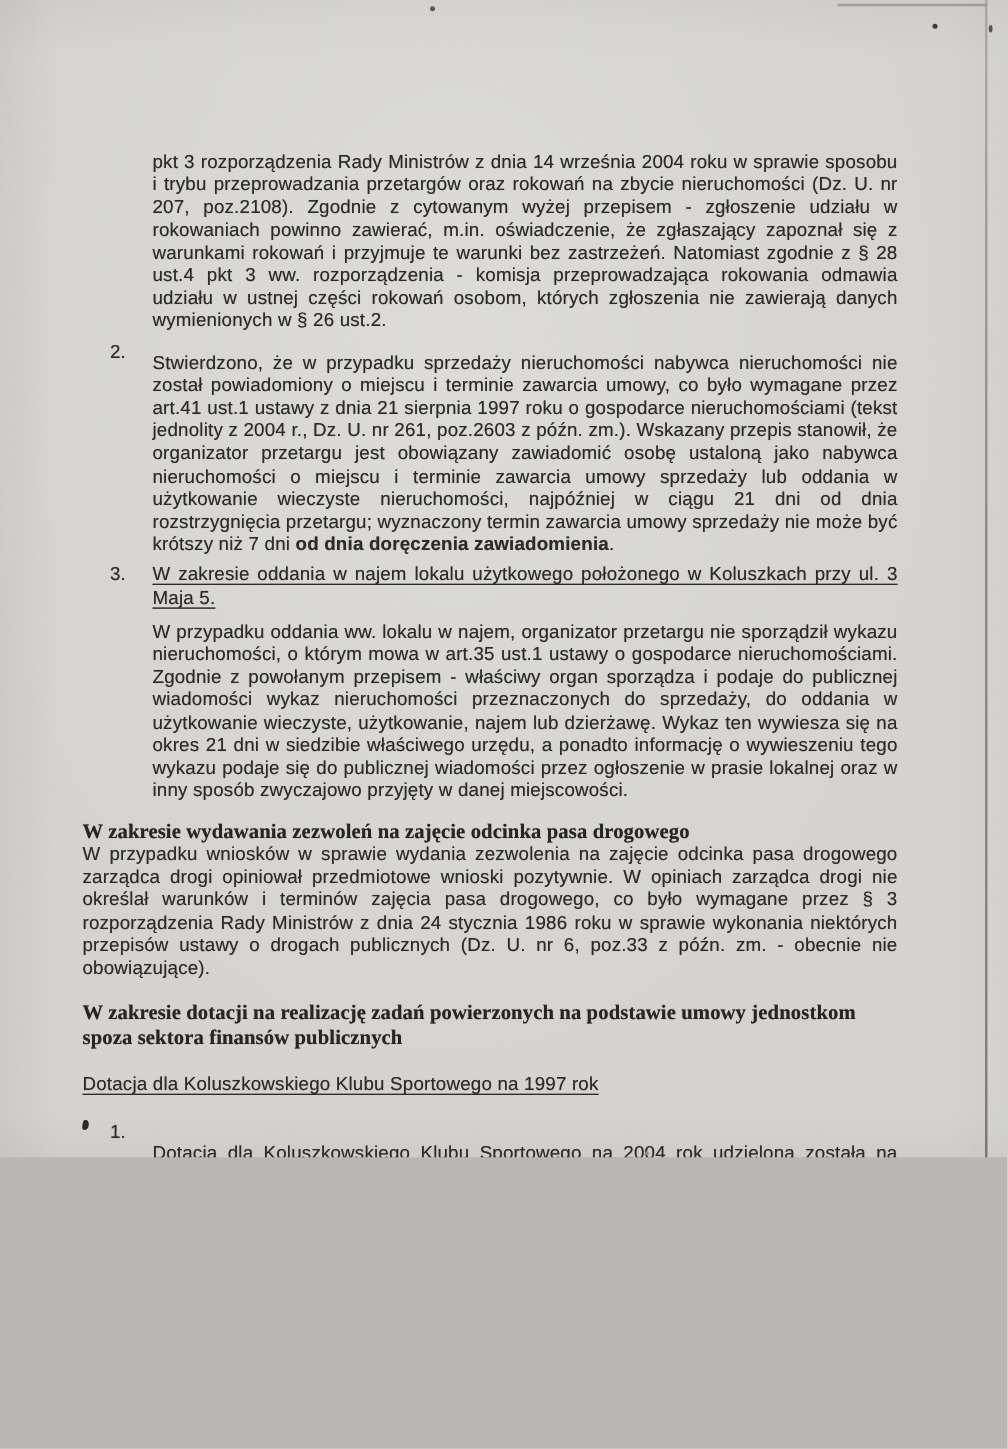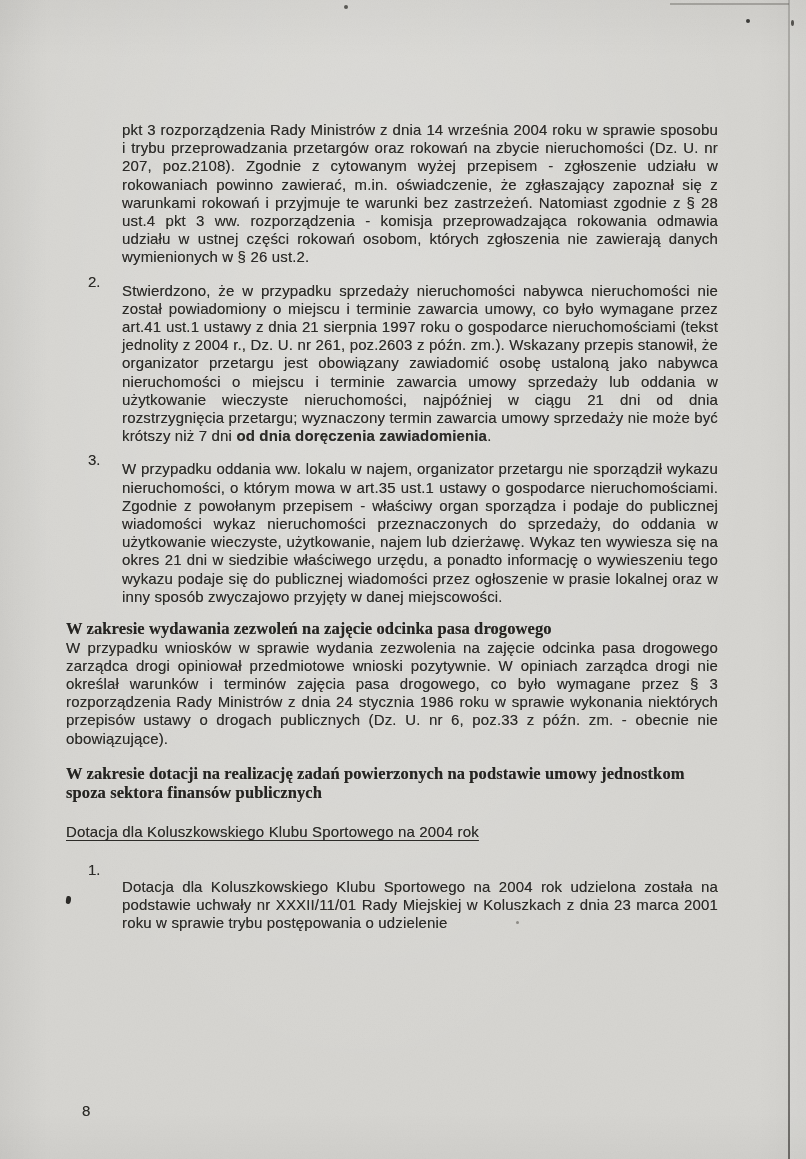--- a/index.html
+++ b/index.html
@@ -1,21 +1,21 @@
 <!DOCTYPE html>
 <html lang="pl"><head>
 <meta charset="utf-8">
 <style>
   html, body { margin: 0; padding: 0; }
   body { background: #b8b7b3; }
 
   .page {
     position: relative;
     width: 806px;
-    height: 1159px;
+    height: 926px;
     margin: 0 auto;
     background-color: #d6d5d1;
     background-image:
       radial-gradient(ellipse at 45% 30%, rgba(255,255,255,0.20), rgba(255,255,255,0) 65%),
       linear-gradient(to right, rgba(0,0,0,0.045), rgba(0,0,0,0) 6%, rgba(0,0,0,0) 94%, rgba(0,0,0,0.03)),
       linear-gradient(to bottom, rgba(0,0,0,0.03), rgba(0,0,0,0) 5%, rgba(0,0,0,0) 96%, rgba(0,0,0,0.03));
     overflow: hidden;
     font-family: "Liberation Sans", "DejaVu Sans", sans-serif;
     color: #2c2b28;
   }
@@ -151,31 +151,32 @@
     <div class="item">
       <span class="item-number">2.</span>
       <div class="item-content">
         <p class="body-text justify"><span>Stwierdzono, że w przypadku sprzedaży nieruchomości nabywca nieruchomości nie został powiadomiony o miejscu i terminie zawarcia umowy, co było wymagane przez art.41 ust.1 ustawy z dnia 21 sierpnia 1997 roku o gospodarce nieruchomościami (tekst jednolity z 2004 r., Dz. U. nr 261, poz.2603 z późn. zm.). Wskazany przepis stanowił, że organizator przetargu jest obowiązany zawiadomić osobę ustaloną jako nabywca nieruchomości o miejscu i terminie zawarcia umowy sprzedaży lub oddania w użytkowanie wieczyste nieruchomości, najpóźniej w ciągu 21 dni od dnia rozstrzygnięcia przetargu; wyznaczony termin zawarcia umowy sprzedaży nie może być krótszy niż 7 dni </span><span class="bold-run">od dnia doręczenia zawiadomienia</span><span>.</span></p>
       </div>
     </div>
 
     <div class="item">
       <span class="item-number">3.</span>
       <div class="item-content">
+        <p class="item-heading justify">W zakresie oddania w najem lokalu użytkowego położonego w Koluszkach przy ul. 3 Maja 5.</p>
         <p class="body-text justify">W przypadku oddania ww. lokalu w najem, organizator przetargu nie sporządził wykazu nieruchomości, o którym mowa w art.35 ust.1 ustawy o gospodarce nieruchomościami. Zgodnie z powołanym przepisem - właściwy organ sporządza i podaje do publicznej wiadomości wykaz nieruchomości przeznaczonych do sprzedaży, do oddania w użytkowanie wieczyste, użytkowanie, najem lub dzierżawę. Wykaz ten wywiesza się na okres 21 dni w siedzibie właściwego urzędu, a ponadto informację o wywieszeniu tego wykazu podaje się do publicznej wiadomości przez ogłoszenie w prasie lokalnej oraz w inny sposób zwyczajowo przyjęty w danej miejscowości.</p>
       </div>
     </div>
 
     <h2 class="section-heading heading-roads">W zakresie wydawania zezwoleń na zajęcie odcinka pasa drogowego</h2>
 
     <p class="body-text justify para-roads">W przypadku wniosków w sprawie wydania zezwolenia na zajęcie odcinka pasa drogowego zarządca drogi opiniował przedmiotowe wnioski pozytywnie. W opiniach zarządca drogi nie określał warunków i terminów zajęcia pasa drogowego, co było wymagane przez § 3 rozporządzenia Rady Ministrów z dnia 24 stycznia 1986 roku w sprawie wykonania niektórych przepisów ustawy o drogach publicznych (Dz. U. nr 6, poz.33 z późn. zm. - obecnie nie obowiązujące).</p>
 
     <h2 class="section-heading heading-grants">W zakresie dotacji na realizację zadań powierzonych na podstawie umowy jednostkom spoza sektora finansów publicznych</h2>
 
-    <p class="subheading-underline">Dotacja dla Koluszkowskiego Klubu Sportowego na 2004 rok</p>
+    <p class="subheading-underline">Dotacja dla Koluszkowskiego Klubu Sportowego na 1997 rok</p>
 
     <div class="item item-last">
       <span class="item-number">1.</span>
       <div class="item-content">
         <p class="body-text justify" style="margin-top:17px;">Dotacja dla Koluszkowskiego Klubu Sportowego na 2004 rok udzielona została na podstawie uchwały nr XXXII/11/01 Rady Miejskiej w Koluszkach z dnia 23 marca 2001 roku w sprawie trybu postępowania o udzielenie</p>
       </div>
     </div>
 
   </div>
 

